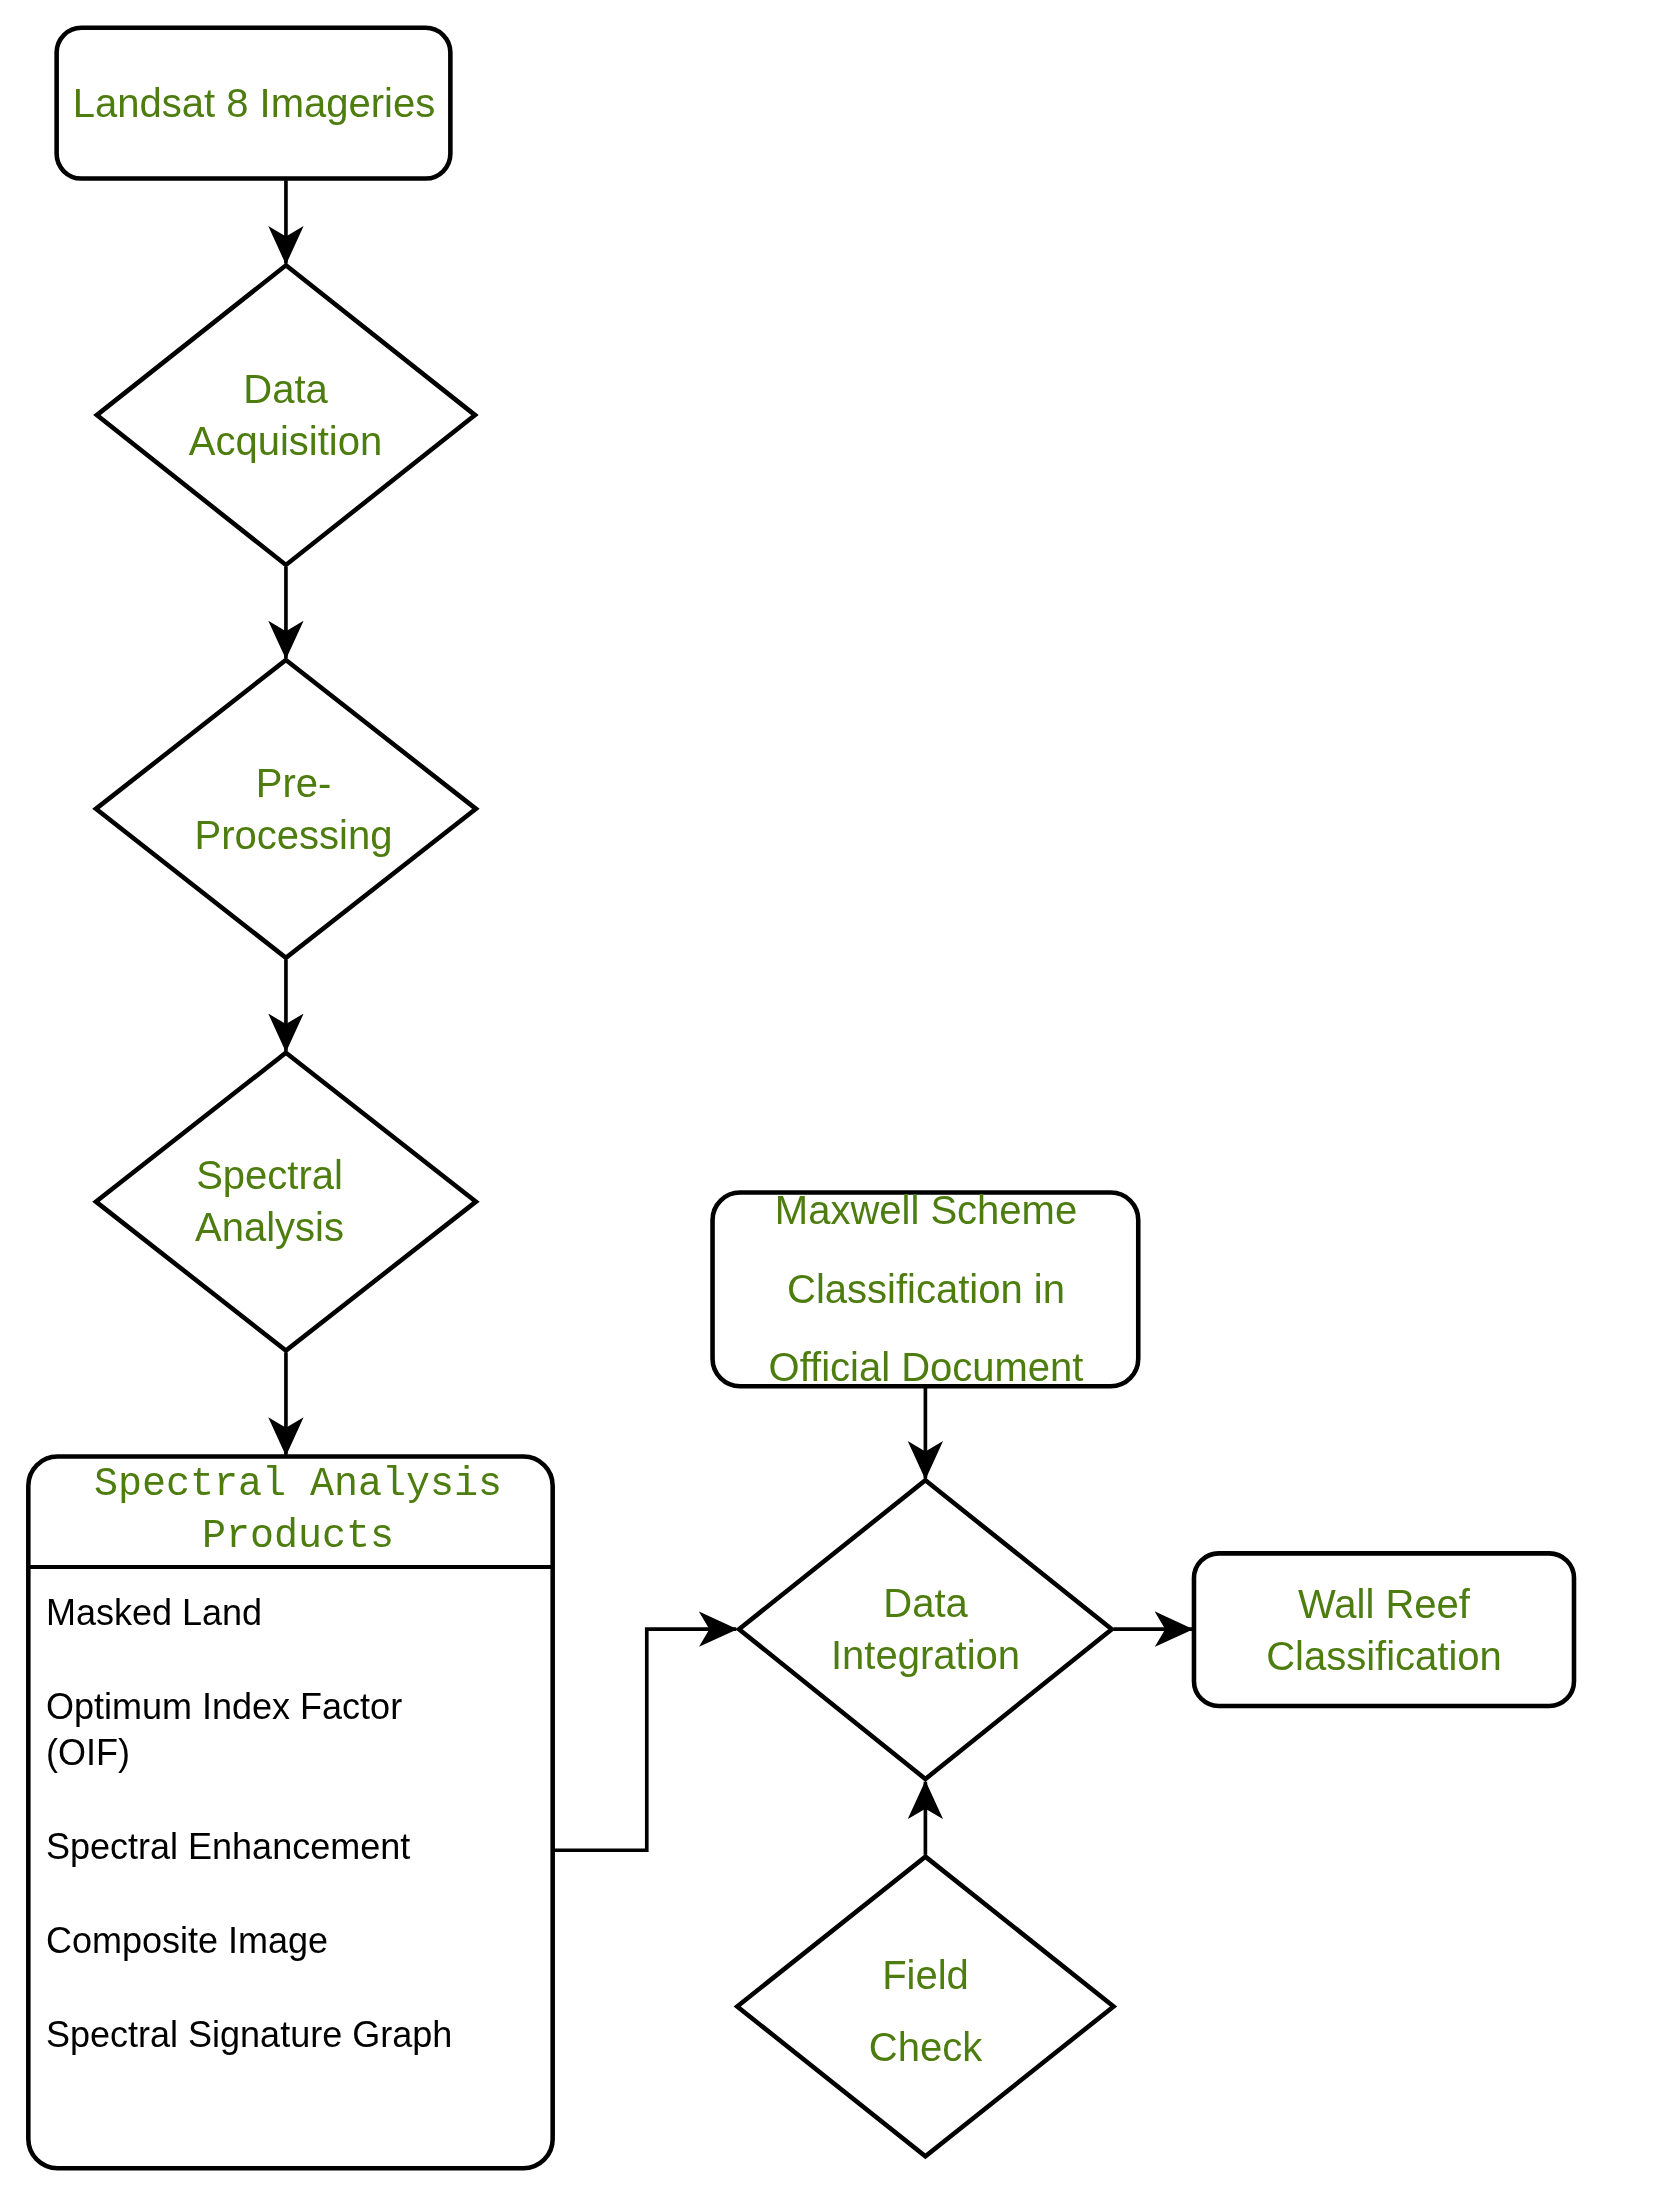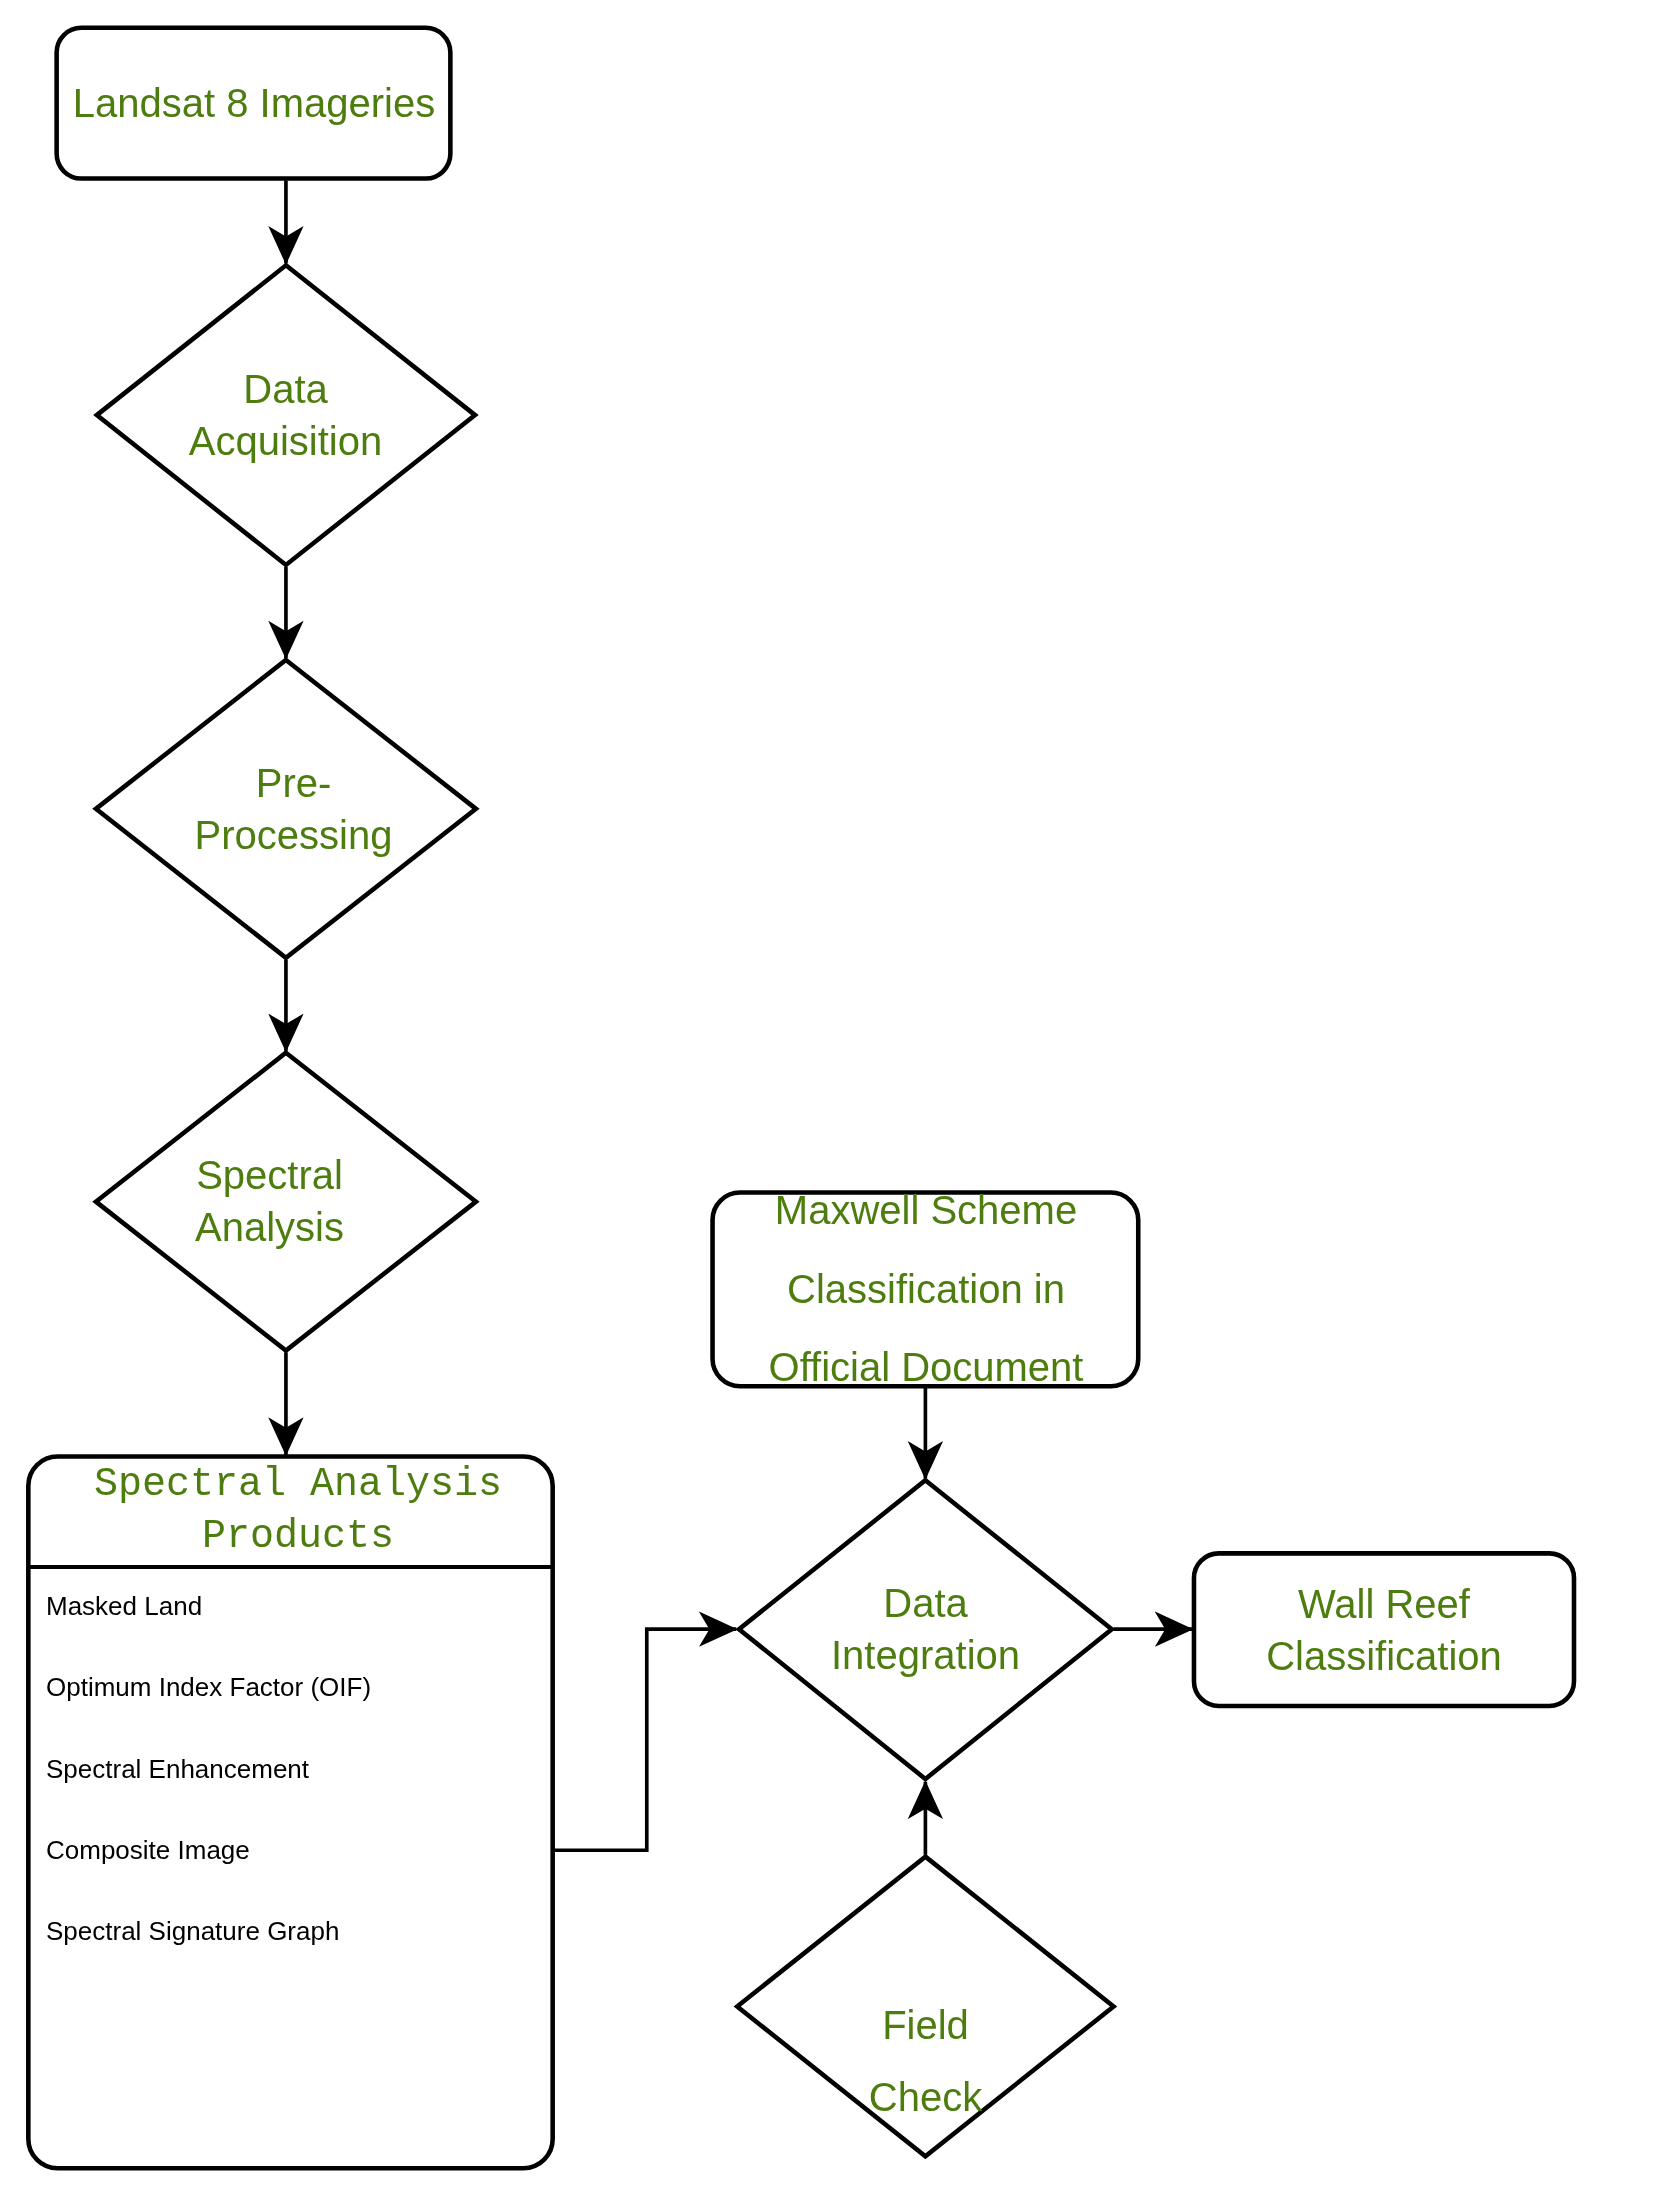--- a/index.html
+++ b/index.html
@@ -28,21 +28,21 @@
     line-height: 1.3;
     color: #4d7c0f;
   }
   .nowrap { white-space: nowrap; }
   .maxwell-lbl { line-height: 1.27; }
   .items {
     position: absolute;
     left: 46px;
     top: 1590px;
     width: 420px;
-    font-size: 26px;
+    font-size: 36px;
     line-height: 1.28;
     text-align: left;
   }
   .items .item { margin-bottom: 48px; }
   .shape { fill: #ffffff; stroke: #000000; stroke-width: 5; }
   .edge  { fill: none; stroke: #000000; stroke-width: 4; }
   .divider { stroke: #000000; stroke-width: 4.5; }
 </style>
 </head>
 <body>
@@ -118,19 +118,19 @@
   <div class="lbl" style="left:743px; top:1556px; width:365px; height:146px;">
     <span>Data</span>
     <span>Integration</span>
   </div>
 
   <div class="lbl" style="left:1194px; top:1553px; width:380px; height:153px;">
     <span>Wall Reef</span>
     <span>Classification</span>
   </div>
 
-  <div class="lbl" style="left:743px; top:1988px; width:365px; height:146px;gap:20px;">
+  <div class="lbl" style="left:743px; top:1938px; width:365px; height:146px;gap:20px;">
     <span>Field</span>
     <span>Check</span>
   </div>
 
 </div>
 
 
 </body></html>

